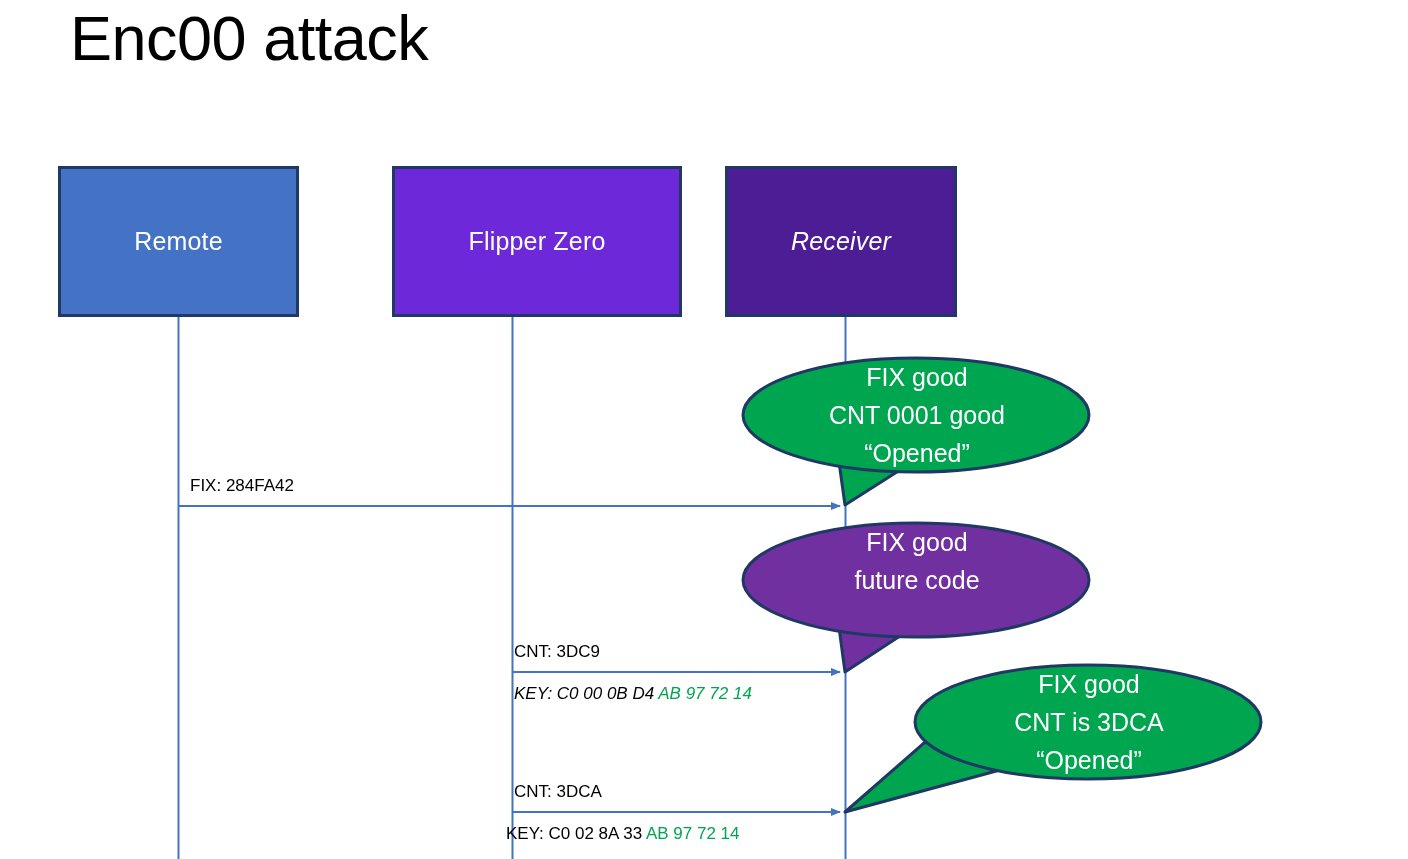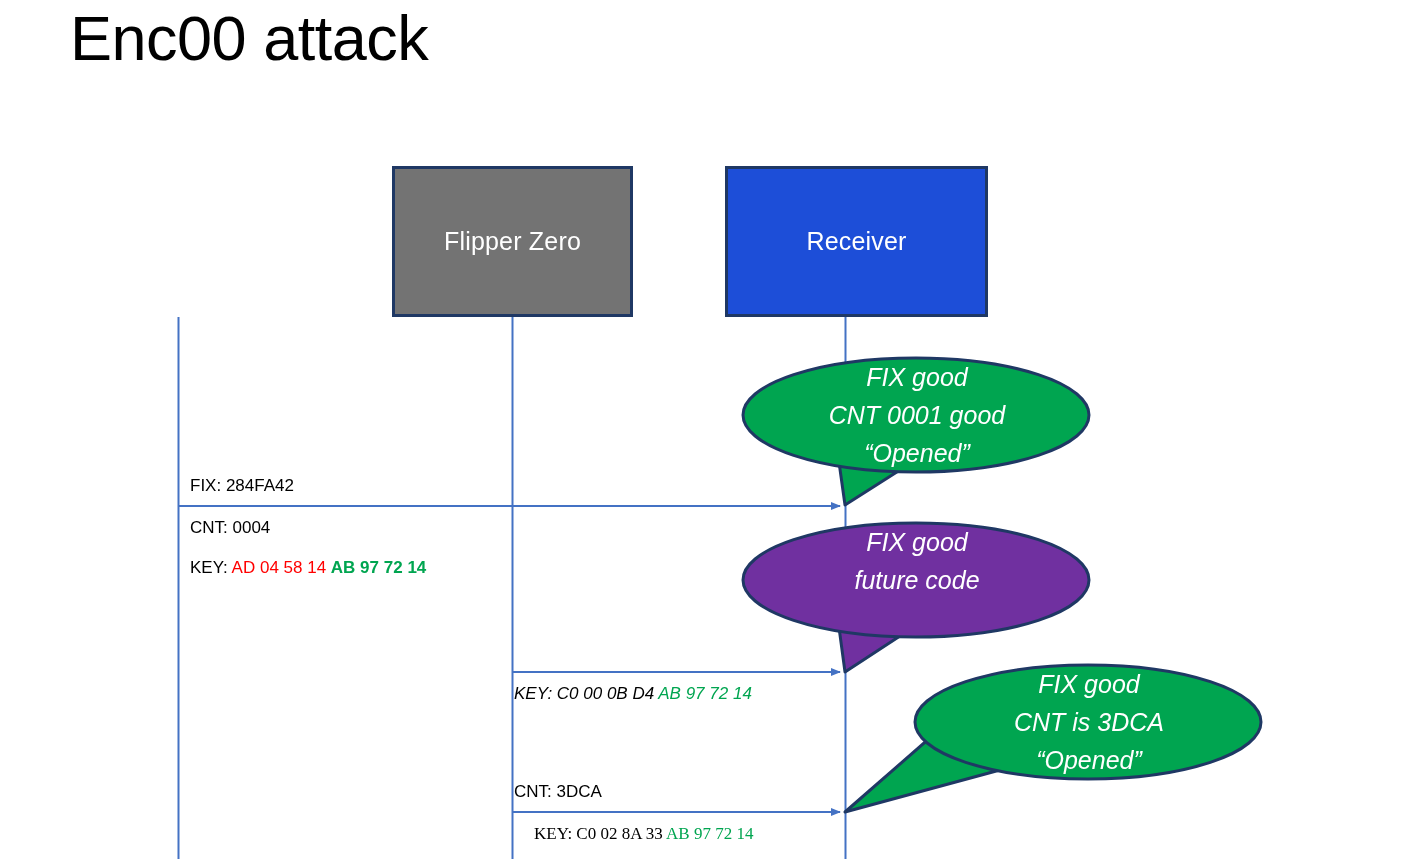--- a/index.html
+++ b/index.html
@@ -48,52 +48,51 @@
     border: 3px solid #1F3864;
     display: flex;
     align-items: center;
     justify-content: center;
     color: #ffffff;
     font-size: 25px;
     font-weight: 400;
     letter-spacing: 0.2px;
   }
   #actor-0 { left: 58px;  top: 166px; width: 241px; height: 151px; background: #4472C4; }
-  #actor-1 { left: 392px; top: 166px; width: 241px; height: 151px; background: #737373; }
-  #actor-2 { left: 725px; top: 166px; width: 263px; height: 151px; background: #1d4ed8; }
+  #actor-1 { left: 392px; top: 166px; width: 290px; height: 151px; background: #6d28d9; }
+  #actor-2 { left: 725px; top: 166px; width: 232px; height: 151px; background: #4c1d95; font-style: italic; }
 
   
   .msg-label {
     position: absolute;
     font-size: 17px;
     color: #000000;
     white-space: nowrap;
     line-height: 40px;
   }
   .hex-red   { color: #FF0000; }
   .hex-green { color: #00A550; }
   .bold      { font-weight: bold; }
 
   #label-m0-above { left: 190px; top: 466px; }
   #label-m0-below { left: 190px; top: 508px; }
   #label-m1-above { left: 514px; top: 632px; }
   #label-m1-below { left: 514px; top: 674px; font-style: italic; }
   #label-m2-above { left: 514px; top: 772px; text-align: right; }
-  #label-m2-below { left: 534px; top: 814px; font-family: Liberation Serif, serif; }
+  #label-m2-below { left: 506px; top: 814px; }
 
   
   .bubble-text {
     position: absolute;
     color: #ffffff;
     font-size: 25px;
     text-align: center;
     line-height: 38px;
     white-space: nowrap;
     pointer-events: none;
-    font-style: italic;
   }
   #bubble-text-0 { left: 786px;  top: 358px; width: 262px; }
   #bubble-text-1 { left: 786px;  top: 523px; width: 262px; }
   #bubble-text-2 { left: 958px;  top: 665px; width: 262px; }
 </style>
 </head>
 <body>
 
 <div id="canvas">
 
@@ -124,37 +123,37 @@
       <path d="M 845,672 L 838,620 L 900,636 Z" fill="#7030A0" stroke="#1F3864" stroke-width="3" stroke-linejoin="round"></path>
       <ellipse cx="916" cy="580" rx="173" ry="57" fill="#7030A0" stroke="#1F3864" stroke-width="3"></ellipse>
     </g>
 
     <g>
       <path d="M 845,812 L 955,716 L 1000,770 Z" fill="#00A550" stroke="#1F3864" stroke-width="3" stroke-linejoin="round"></path>
       <ellipse cx="1088" cy="722" rx="173" ry="57" fill="#00A550" stroke="#1F3864" stroke-width="3"></ellipse>
     </g>
   </svg>
 
+  <div class="actor-box" id="actor-0">
+    <span>Remote</span>
+  </div>
   <div class="actor-box" id="actor-1">
     <span>Flipper Zero</span>
   </div>
   <div class="actor-box" id="actor-2">
     <span>Receiver</span>
   </div>
 
   <div class="msg-label" id="label-m0-above">
     <span>FIX: 284FA42</span>
   </div>
-  <div class="msg-label" id="label-m0-below">
-    <div>CNT: 0004</div>
-    <div>
-      <span>KEY: </span><span class="hex-red">AD 04 58 14</span><span> </span><span class="hex-green bold">AB 97 72 14</span>
-    </div>
+
+  <div class="msg-label" id="label-m1-above">
+    <span>CNT: 3DC9</span>
   </div>
-
   <div class="msg-label" id="label-m1-below">
     <div>
       <span>KEY: C0 00 0B D4 </span><span class="hex-green">AB 97 72 14</span>
     </div>
   </div>
 
   <div class="msg-label" id="label-m2-above">
     <span>CNT: 3DCA</span>
   </div>
   <div class="msg-label" id="label-m2-below">

